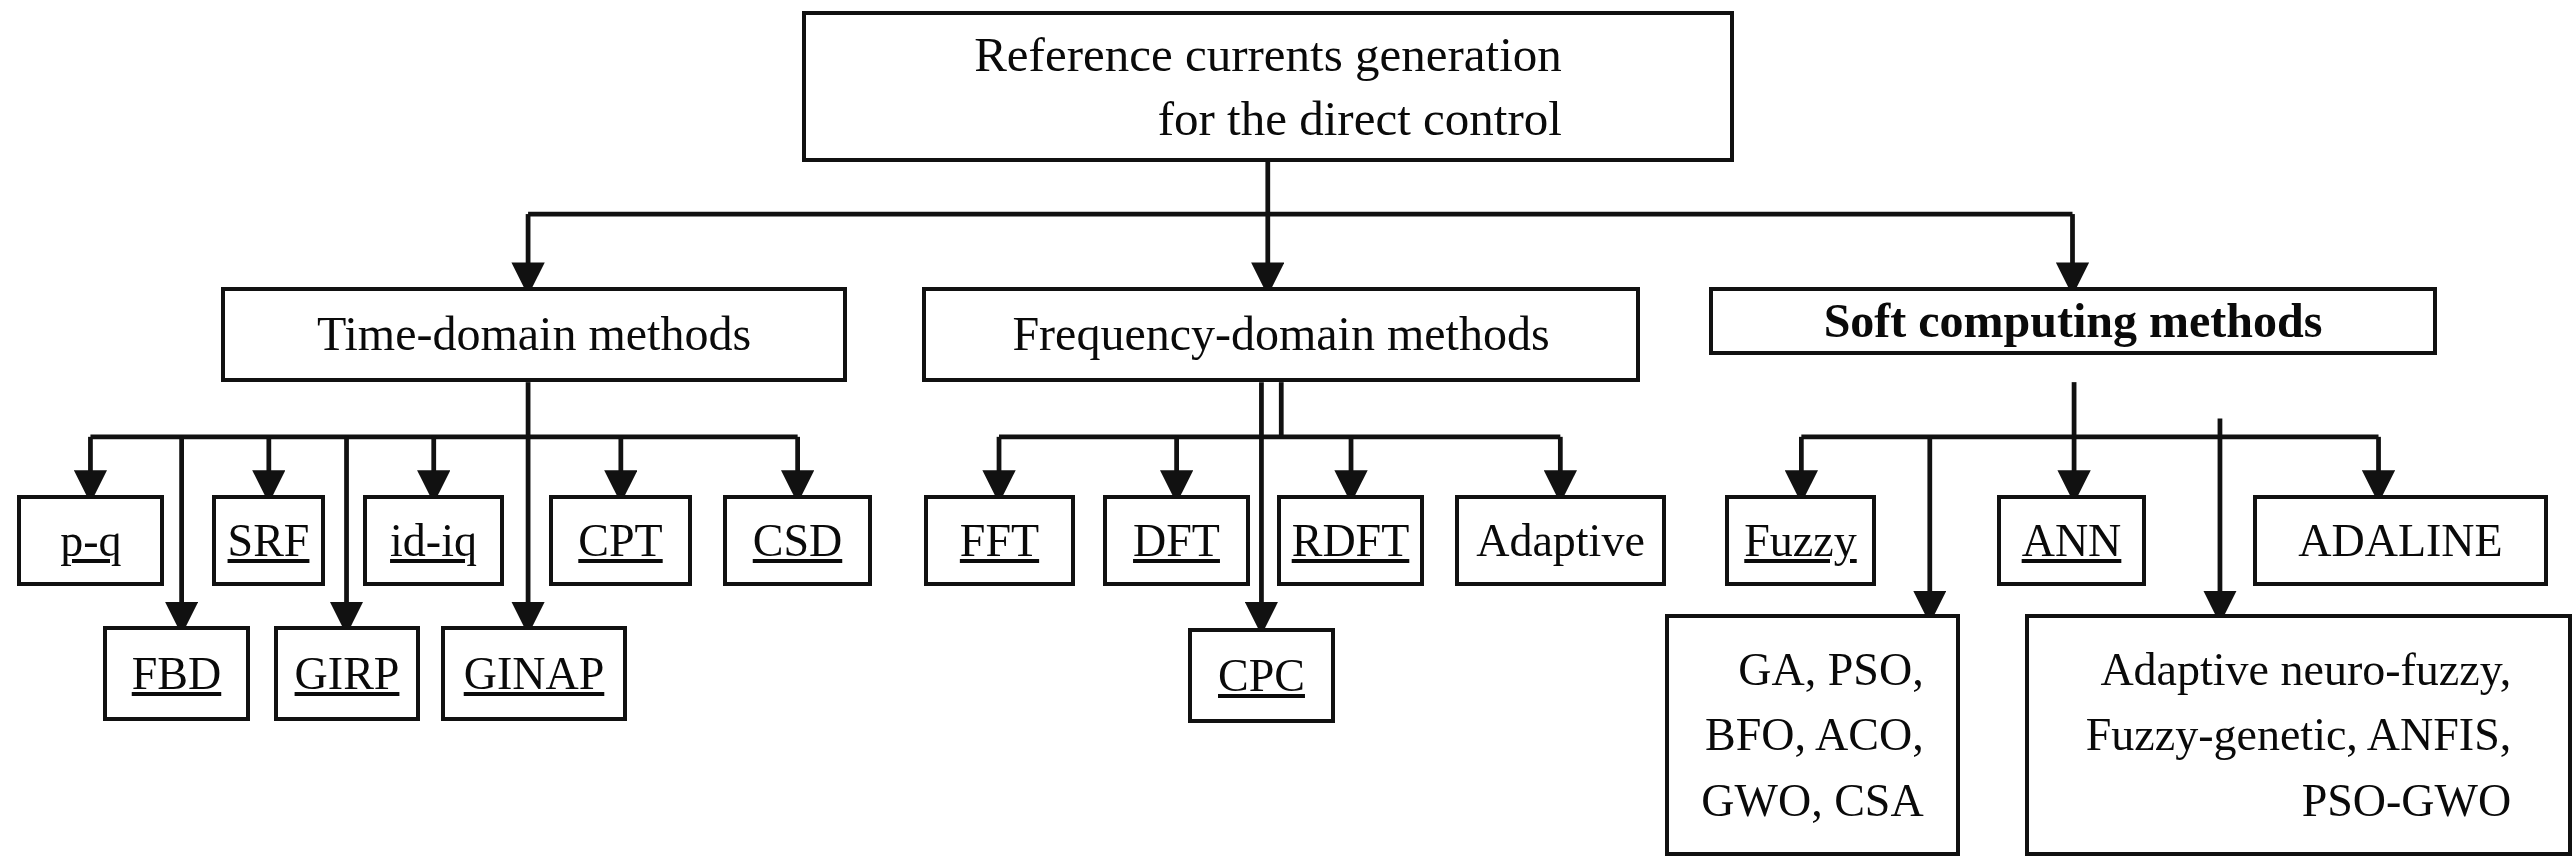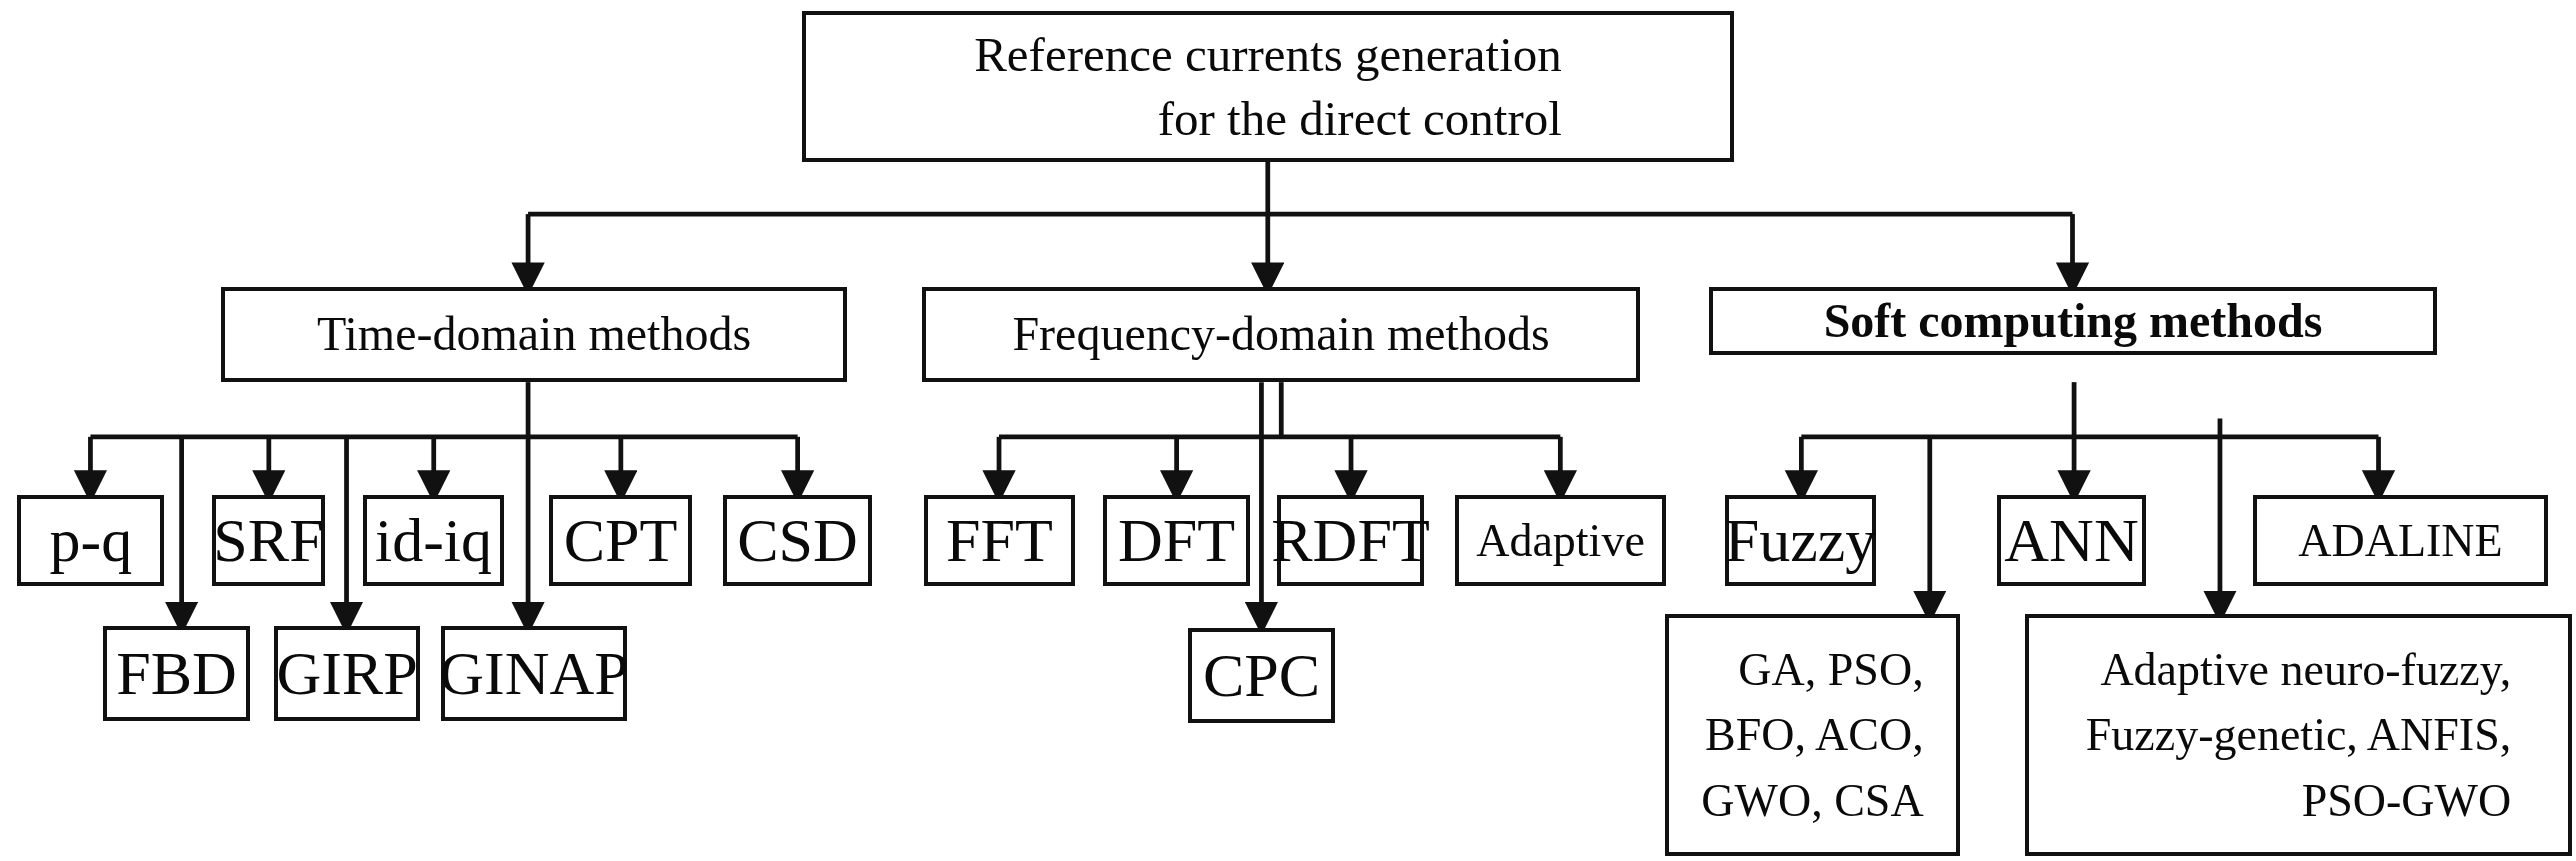--- a/index.html
+++ b/index.html
@@ -34,21 +34,21 @@
     align-items: center;
     justify-content: center;
     text-align: right;
     color: #0a0a0a;
     line-height: 1.30;
     white-space: pre-line;
     z-index: 2;
   }
   .node.root      { font-size: 49px; }
   .node.level2    { font-size: 48px; }
-  .node.leaf      { font-size: 62px; }
+  .node.leaf      { font-size: 46px; text-decoration: underline; }
   .node.leafwide  { font-size: 46px; }
   .node.multi     { font-size: 46px; line-height: 1.42; }
 </style>
 </head>
 <body>
 
 <div id="canvas">
 
   <svg id="edges" viewBox="0 0 3249 1086" xmlns="http://www.w3.org/2000/svg">
     <defs>

